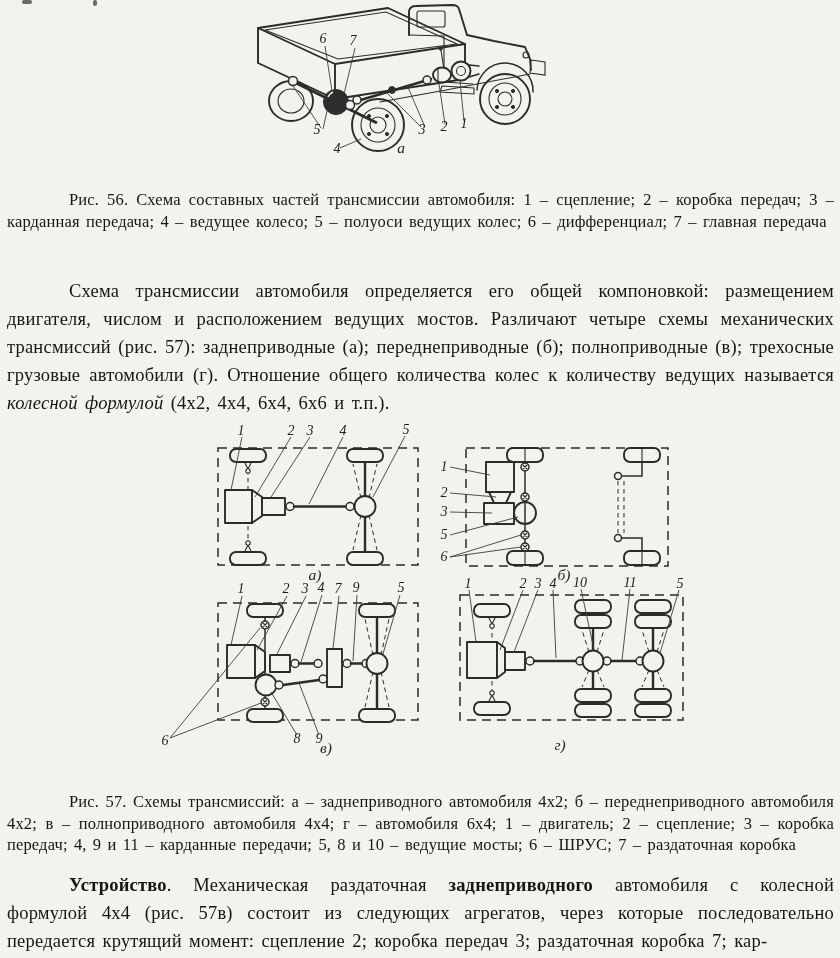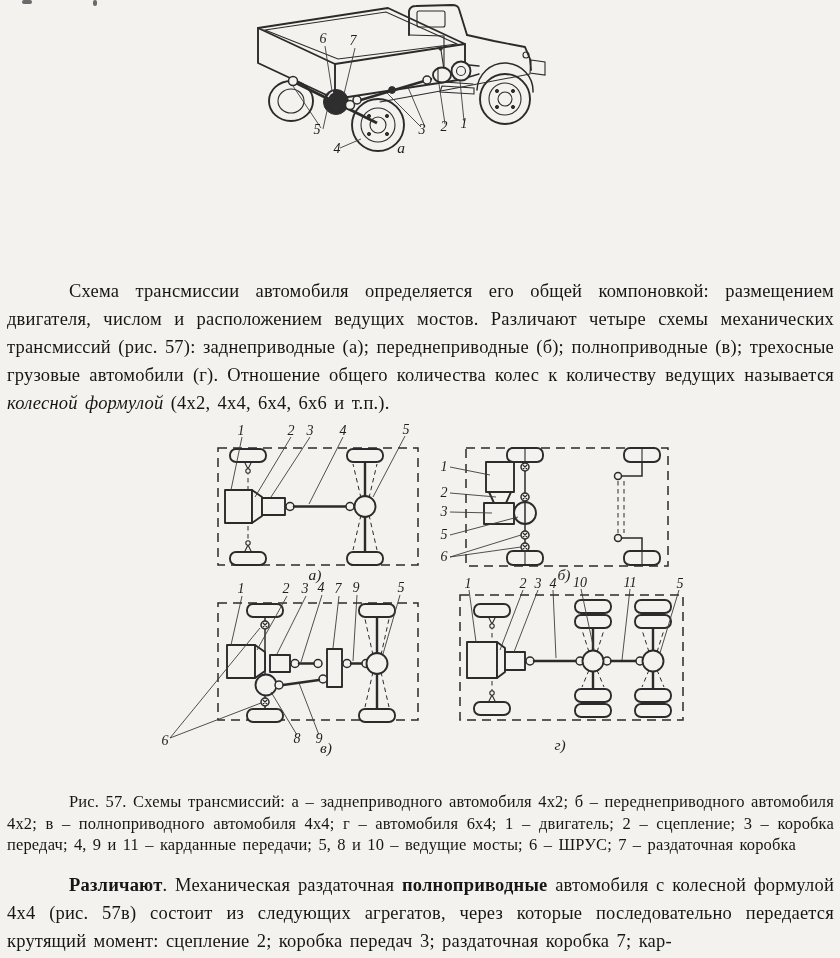--- a/index.html
+++ b/index.html
@@ -124,20 +124,21 @@
       <text class="num" x="125" y="43" text-anchor="middle">7</text>
       <text class="num" x="89" y="132" text-anchor="middle">5</text>
       <text class="num" x="109" y="151" text-anchor="middle">4</text>
       <text class="num" x="194" y="132" text-anchor="middle">3</text>
       <text class="num" x="216" y="129" text-anchor="middle">2</text>
       <text class="num" x="236" y="126" text-anchor="middle">1</text>
       <text class="sub" x="173" y="151" text-anchor="middle">а</text>
     </g>
   </svg>
 
+  <div class="textblock caption" style="top:189px;">Рис. 56. Схема составных частей трансмиссии автомобиля: 1 – сцепление; 2 – коробка передач; 3 – карданная передача; 4 – ведущее колесо; 5 – полуоси ведущих колес; 6 – дифференциал; 7 – главная передача</div>
 
   <div class="textblock para" style="top:277px;">
     <span>Схема трансмиссии автомобиля определяется его общей компоновкой: размещением двигателя, числом и расположением ведущих мостов. Различают четыре схемы механических трансмиссий (рис. 57): заднеприводные (а); переднеприводные (б); полноприводные (в); трехосные грузовые автомобили (г). Отношение общего количества колес к количеству ведущих называется </span><span class="i">колесной формулой</span><span> (4х2, 4х4, 6х4, 6х6 и т.п.).</span>
   </div>
 
   <svg viewBox="0 0 230 160" style="left:205px;top:423px;width:230px;height:160px;">
     <rect class="dashbox" x="13" y="25" width="200" height="117"></rect>
     <g>
       <rect class="s2 fillp" x="25" y="26" width="36" height="13" rx="6"></rect>
       <rect class="s2 fillp" x="25" y="129" width="36" height="13" rx="6"></rect>
@@ -373,16 +374,16 @@
       <text class="num" x="132" y="11" text-anchor="middle">10</text>
       <text class="num" x="182" y="11" text-anchor="middle">11</text>
       <text class="num" x="232" y="12" text-anchor="middle">5</text>
       <text class="sub" x="112" y="174" text-anchor="middle">г)</text>
     </g>
   </svg>
 
   <div class="textblock caption" style="top:791px;">Рис. 57. Схемы трансмиссий: а – заднеприводного автомобиля 4х2; б – переднеприводного автомобиля 4х2; в – полноприводного автомобиля 4х4; г – автомобиля 6х4; 1 – двигатель; 2 – сцепление; 3 – коробка передач; 4, 9 и 11 – карданные передачи; 5, 8 и 10 – ведущие мосты; 6 – ШРУС; 7 – раздаточная коробка</div>
 
   <div class="textblock para" style="top:871px;">
-    <span class="b">Различают</span><span>. Механическая раздаточная </span><span class="b">полноприводные</span><span> автомобиля с колесной формулой 4х4 (рис. 57в) состоит из следующих агрегатов, через которые последовательно передается крутящий момент: сцепление 2; коробка передач 3; раздаточная коробка 7; кар-</span>
+    <span class="b">Устройство</span><span>. Механическая раздаточная </span><span class="b">заднеприводного</span><span> автомобиля с колесной формулой 4х4 (рис. 57в) состоит из следующих агрегатов, через которые последовательно передается крутящий момент: сцепление 2; коробка передач 3; раздаточная коробка 7; кар-</span>
   </div>
 
 </div>
 
 </body></html>

